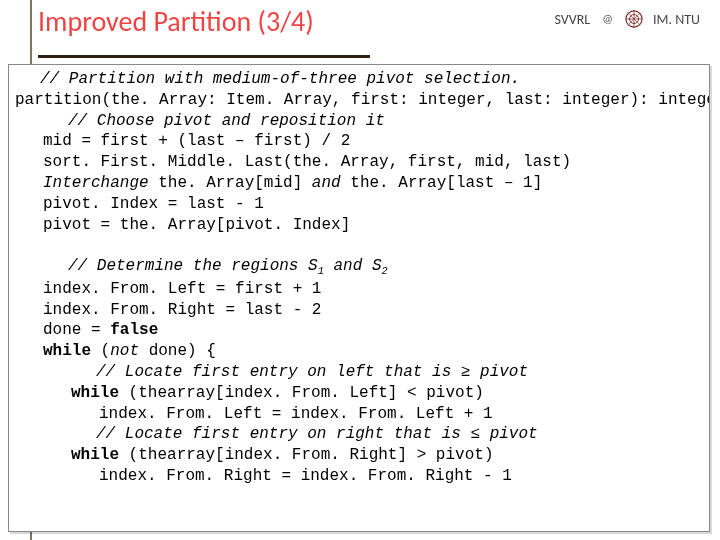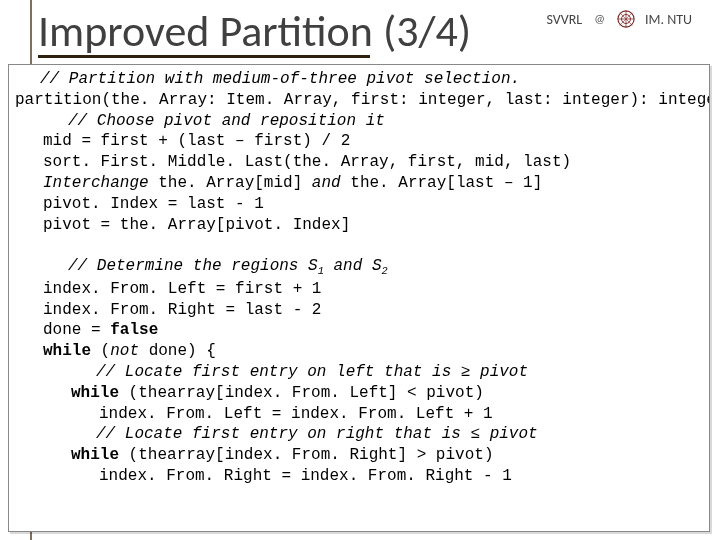--- a/index.html
+++ b/index.html
@@ -34,29 +34,29 @@
   }
   .left-divider {
     position: absolute;
     left: 30px;
     top: 0;
     width: 2px;
     height: 540px;
     background: #807060;
   }
   .title {
-    font-size: 44px;
+    font-size: 28px;
     font-weight: 400;
-    color: #404040;
+    color: #ef4444;
     letter-spacing: 0px;
   }
   .header-right {
     position: absolute;
     top: 10px;
-    right: 28px;
+    right: 20px;
     display: flex;
     align-items: center;
     gap: 10px;
     font-size: 14px;
     color: #444;
     font-family: Calibri, Arial, sans-serif;
   }
   .at-symbol {
     margin: 0 2px;
     color: #555;

